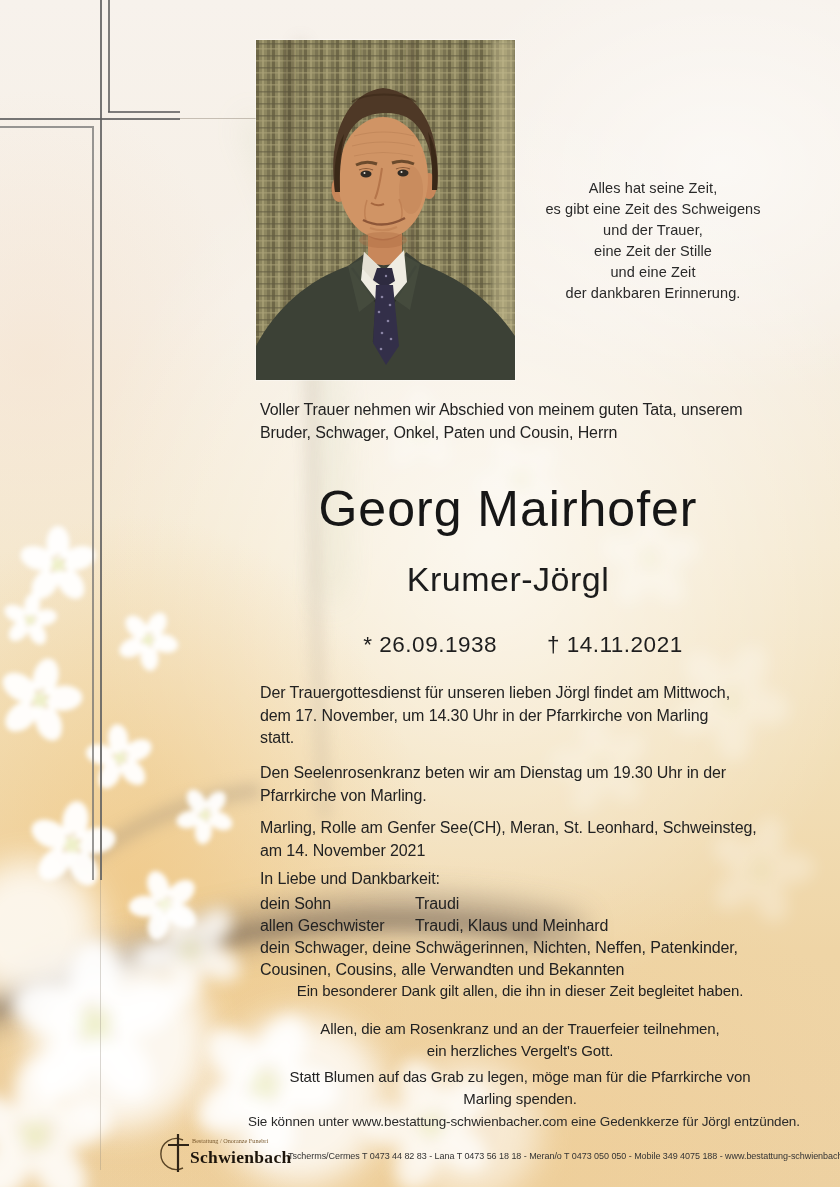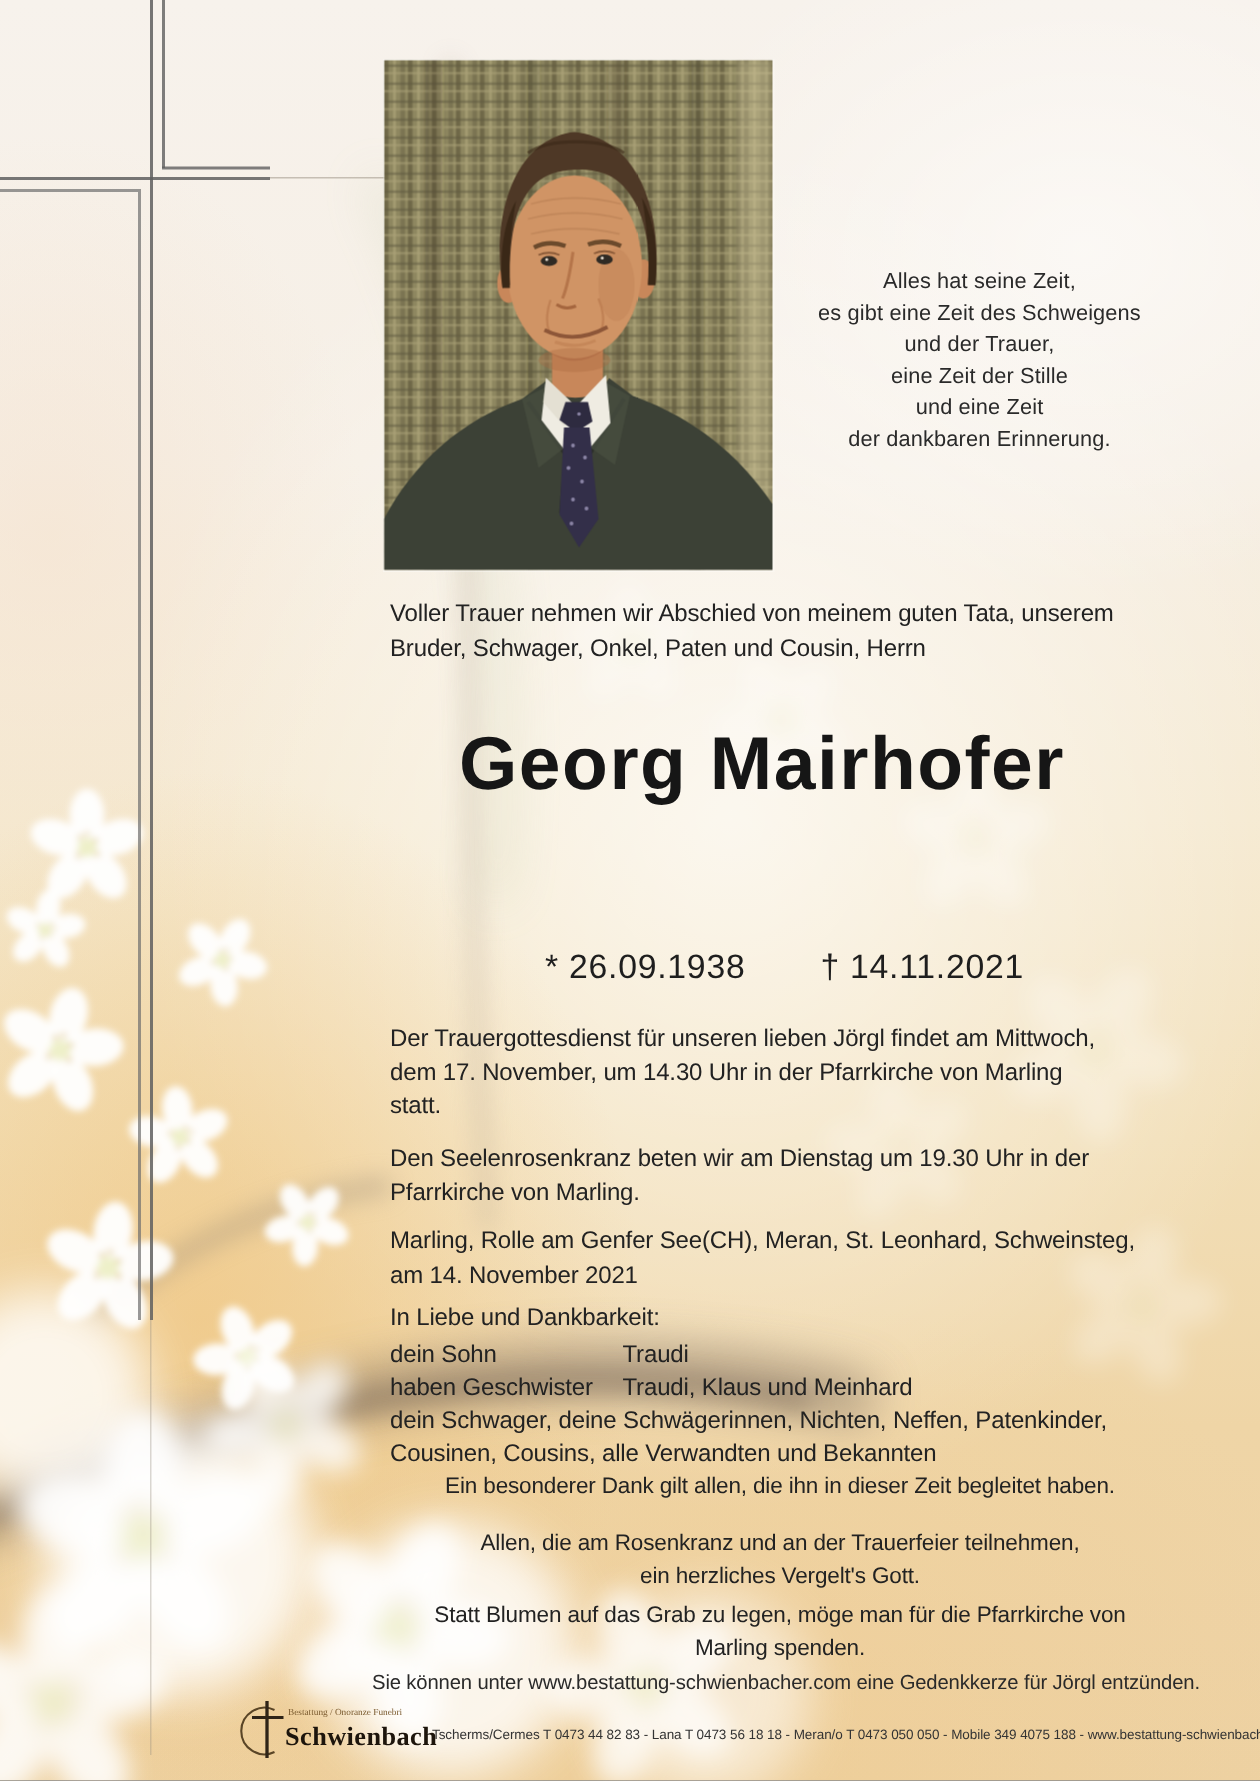--- a/index.html
+++ b/index.html
@@ -33,21 +33,21 @@
   .h2{left:0;top:126px;width:92px;height:1.5px;background:rgba(110,110,110,0.7);}
   .v3{left:108px;top:0;width:1.5px;height:112px;background:rgba(95,95,95,0.8);}
   .h3{left:108px;top:111px;width:72px;height:1.5px;background:rgba(95,95,95,0.8);}
 
   .photo{left:256px;top:40px;width:259px;height:340px;box-shadow:0 0 0 1px rgba(255,255,255,0.35);}
   .poem{
     left:508px;top:178px;width:290px;
     text-align:center;font-size:14.5px;line-height:21px;color:#2a2a2a;letter-spacing:0.1px;
   }
   .intro{left:260px;top:399px;width:560px;font-size:16px;line-height:22.5px;white-space:nowrap;letter-spacing:-0.1px;}
-  .name{left:178px;top:480px;width:660px;text-align:center;font-size:50px;letter-spacing:1px;color:#161616;font-weight:700;}
+  .name{left:178px;top:480px;width:660px;text-align:center;font-size:50px;letter-spacing:1px;color:#161616;font-weight:400;}
   .nickname{left:178px;top:560px;width:660px;text-align:center;font-size:34px;letter-spacing:0.5px;color:#1c1c1c;}
   .dates{left:178px;top:632px;width:690px;display:flex;justify-content:center;gap:50px;font-size:22.5px;color:#1e1e1e;letter-spacing:0.5px;}
   .body-par{left:260px;width:580px;font-size:16px;line-height:22.5px;white-space:nowrap;letter-spacing:-0.1px;}
   .p-funeral{top:682px;}
   .p-rosary{top:762px;}
   .p-places{top:817px;}
   .p-farewell-h{top:868px;}
   .relations{left:260px;top:893px;width:580px;font-size:16px;line-height:22px;white-space:nowrap;letter-spacing:-0.1px;}
   .rel-row{display:flex;}
   .rel-label{width:155px;flex:0 0 155px;}
@@ -235,37 +235,38 @@
       <circle cx="125" cy="309" r="1.3"></circle>
         <circle cx="130" cy="236" r="1.2"></circle>
     </g>
   </svg>
 
   <div class="abs intro">Voller Trauer nehmen wir Abschied von meinem guten Tata, unserem<br>Bruder, Schwager, Onkel, Paten und Cousin, Herrn</div>
 
   <div class="abs poem">Alles hat seine Zeit,<br>es gibt eine Zeit des Schweigens<br>und der Trauer,<br>eine Zeit der Stille<br>und eine Zeit<br>der dankbaren Erinnerung.</div>
 
   <div class="abs name">Georg Mairhofer</div>
+  <div class="abs nickname">Krumer-Jörgl</div>
   <div class="abs dates">
     <span>* 26.09.1938</span>
     <span>† 14.11.2021</span>
   </div>
 
   <div class="abs body-par p-funeral">Der Trauergottesdienst für unseren lieben Jörgl findet am Mittwoch,<br>dem 17. November, um 14.30 Uhr in der Pfarrkirche von Marling<br>statt.</div>
   <div class="abs body-par p-rosary">Den Seelenrosenkranz beten wir am Dienstag um 19.30 Uhr in der<br>Pfarrkirche von Marling.</div>
   <div class="abs body-par p-places">Marling, Rolle am Genfer See(CH), Meran, St. Leonhard, Schweinsteg,<br>am 14. November 2021</div>
 
   <div class="abs body-par p-farewell-h">In Liebe und Dankbarkeit:</div>
   <div class="abs relations">
     <div class="rel-row">
       <span class="rel-label">dein Sohn</span>
       <span>Traudi</span>
     </div>
     <div class="rel-row">
-      <span class="rel-label">haben Geschwister</span>
+      <span class="rel-label">allen Geschwister</span>
       <span>Traudi, Klaus und Meinhard</span>
     </div>
     <div>dein Schwager, deine Schwägerinnen, Nichten, Neffen, Patenkinder,<br>Cousinen, Cousins, alle Verwandten und Bekannten</div>
   </div>
 
   <div class="abs thanks t1">Ein besonderer Dank gilt allen, die ihn in dieser Zeit begleitet haben.</div>
   <div class="abs thanks t2">Allen, die am Rosenkranz und an der Trauerfeier teilnehmen,<br>ein herzliches Vergelt's Gott.</div>
   <div class="abs thanks t3">Statt Blumen auf das Grab zu legen, möge man für die Pfarrkirche von<br>Marling spenden.</div>
 
   <div class="abs candle">Sie können unter www.bestattung-schwienbacher.com eine Gedenkkerze für Jörgl entzünden.</div>

